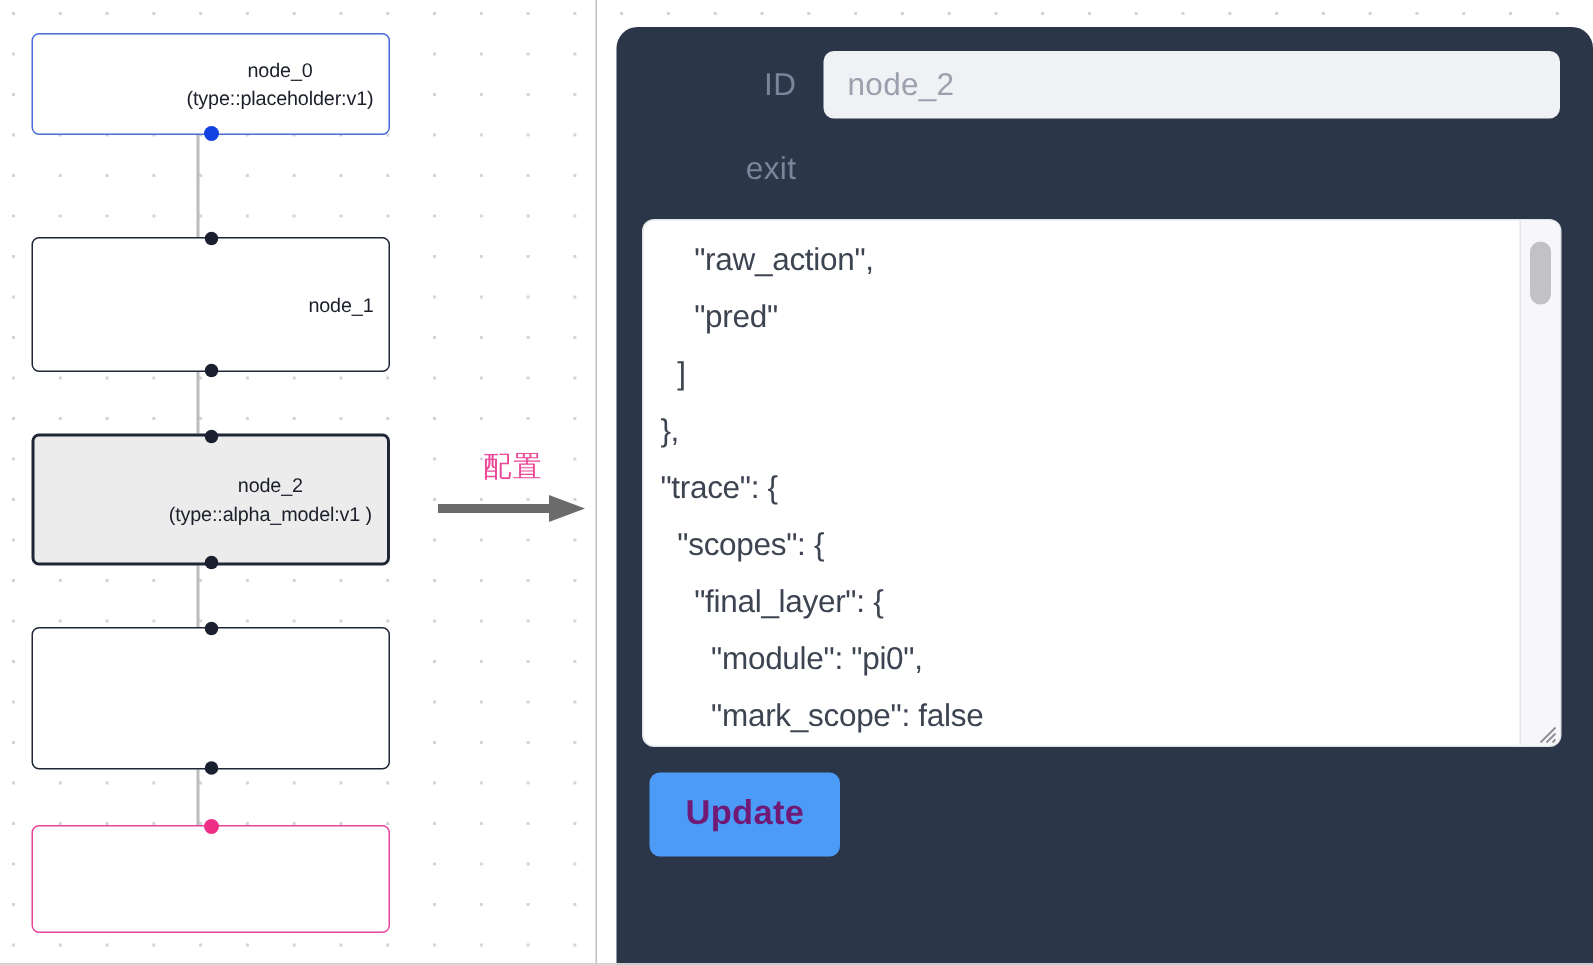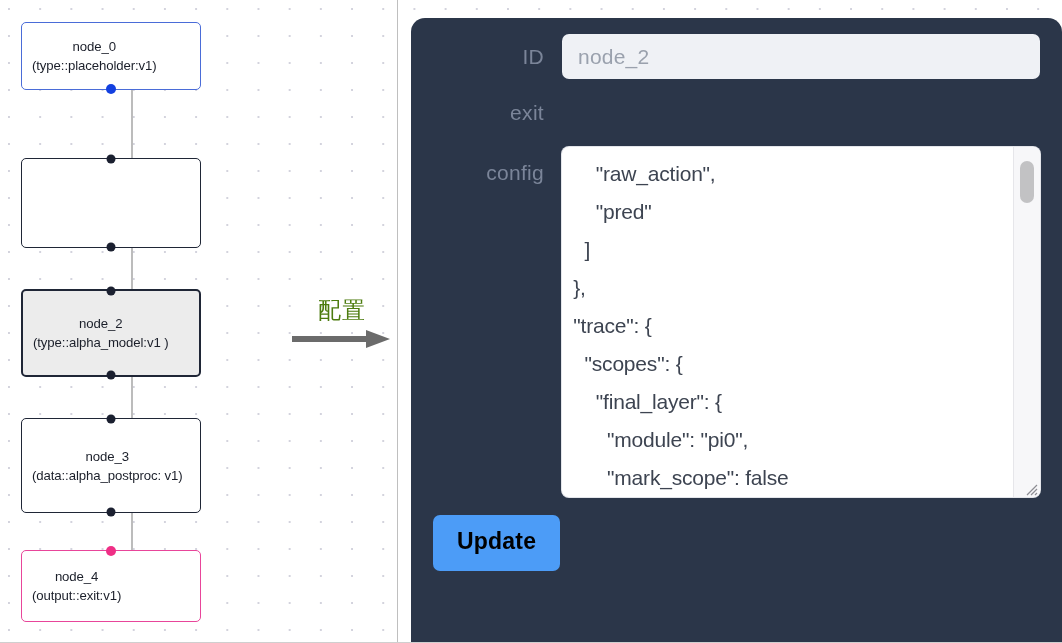--- a/index.html
+++ b/index.html
@@ -41,27 +41,27 @@
     position: absolute;
     left: 0; bottom: 0;
     width: 1062px; height: 1px;
     background: #cfcfcf;
   }
 
   
   .node {
     position: absolute;
     box-sizing: border-box;
-    width: 180px;
+    width: 239px;
     background: #ffffff;
     border: 1.6px solid #1f2636;
     border-radius: 5px;
     display: flex;
     align-items: center;
-    justify-content: flex-start;
+    justify-content: flex-end;
     text-align: center;
     color: #1b1f2a;
     font-size: 13.2px;
     line-height: 19px;
     letter-spacing: -0.1px;
     padding: 2px 10px;
   }
   .node .node-text { display: block; }
 
   .node.is-input   { border-color: #4a6cd8; }
@@ -92,25 +92,25 @@
 
   
   #arrow-group {
     position: absolute;
     left: 292px;
     top: 300px;
     width: 100px;
     text-align: center;
   }
   #arrow-label {
-    font-size: 23px;
-    color: #4d7c0f;
+    font-size: 19px;
+    color: #ec4899;
     line-height: 24px;
     letter-spacing: 1px;
-    font-family: Liberation Mono, monospace;
+    font-family: Liberation Serif, serif;
   }
   #arrow-shape {
     position: relative;
     margin-top: 6px;
     height: 18px;
   }
 
   
   #config-panel {
     position: absolute;
@@ -121,21 +121,21 @@
     box-sizing: border-box;
     background: #2b3649;
     border-radius: 14px 14px 0 0;
     padding: 16px 0 0 0;
     overflow: hidden;
   }
 
   .field-row {
     display: flex;
     align-items: center;
-    margin: 0 0 22px 17px;
+    margin: 0 0 22px 4px;
     padding: 0 22px 0 14px;
   }
   .field-label {
     width: 120px;
     flex: 0 0 120px;
     text-align: right;
     padding-right: 18px;
     box-sizing: border-box;
     color: #7b8599;
     font-size: 21px;
@@ -201,21 +201,21 @@
   .ta-resize {
     position: absolute;
     right: 2px; bottom: 1px;
     width: 16px; height: 16px;
   }
 
   .update-row { padding: 0 0 0 22px; margin-top: 4px; }
   #update-button {
     display: inline-block;
     background: #4c9cf7;
-    color: #000000;
+    color: #701a75;
     border: none;
     border-radius: 7px;
     font-size: 23px;
     font-weight: bold;
     letter-spacing: 0.2px;
     padding: 13px 24px 16px 24px;
     font-family: "Liberation Sans", "DejaVu Sans", sans-serif;
     cursor: pointer;
   }
 </style>
@@ -235,50 +235,42 @@
   <div class="node is-input" style="left:21px; top:22px; height:68px;">
     <div>
       <span class="node-text">node_0</span>
       <span class="node-text">(type::placeholder:v1)</span>
     </div>
     <span class="handle bottom blue"></span>
   </div>
 
   <div class="node" style="left:21px; top:158px; height:90px;">
     <div>
+      <span class="node-text">node_1</span>
     </div>
     <span class="handle top"></span>
     <span class="handle bottom"></span>
   </div>
 
   <div class="node is-selected" style="left:21px; top:289px; height:88px;">
     <div>
       <span class="node-text">node_2</span>
       <span class="node-text">(type::alpha_model:v1
 )</span>
     </div>
     <span class="handle top"></span>
     <span class="handle bottom"></span>
   </div>
 
   <div class="node" style="left:21px; top:418px; height:95px;">
-    <div>
-      <span class="node-text">node_3</span>
-      <span class="node-text">(data::alpha_postproc:
-v1)</span>
-    </div>
     <span class="handle top"></span>
     <span class="handle bottom"></span>
   </div>
 
   <div class="node is-output" style="left:21px; top:550px; height:72px;">
-    <div>
-      <span class="node-text">node_4</span>
-      <span class="node-text">(output::exit:v1)</span>
-    </div>
     <span class="handle top pink"></span>
   </div>
 
   <div id="arrow-group">
     <div id="arrow-label">配置</div>
     <div id="arrow-shape">
       <svg width="100" height="18" viewBox="0 0 100 18" xmlns="http://www.w3.org/2000/svg">
         <path d="M0 6 L74 6 L74 0 L98 9 L74 18 L74 12 L0 12 Z" fill="#6b6b6b"></path>
       </svg>
     </div>
@@ -289,21 +281,20 @@
     <div class="field-row">
       <div class="field-label">ID</div>
       <div class="field-input">node_2</div>
     </div>
 
     <div class="field-row">
       <div class="field-label">exit</div>
     </div>
 
     <div class="field-row config-row">
-      <div class="field-label">config</div>
       <div class="textarea-wrap">
         <pre class="textarea-text">      "raw_action",
       "pred"
     ]
   },
   "trace": {
     "scopes": {
       "final_layer": {
         "module": "pi0",
         "mark_scope": false

